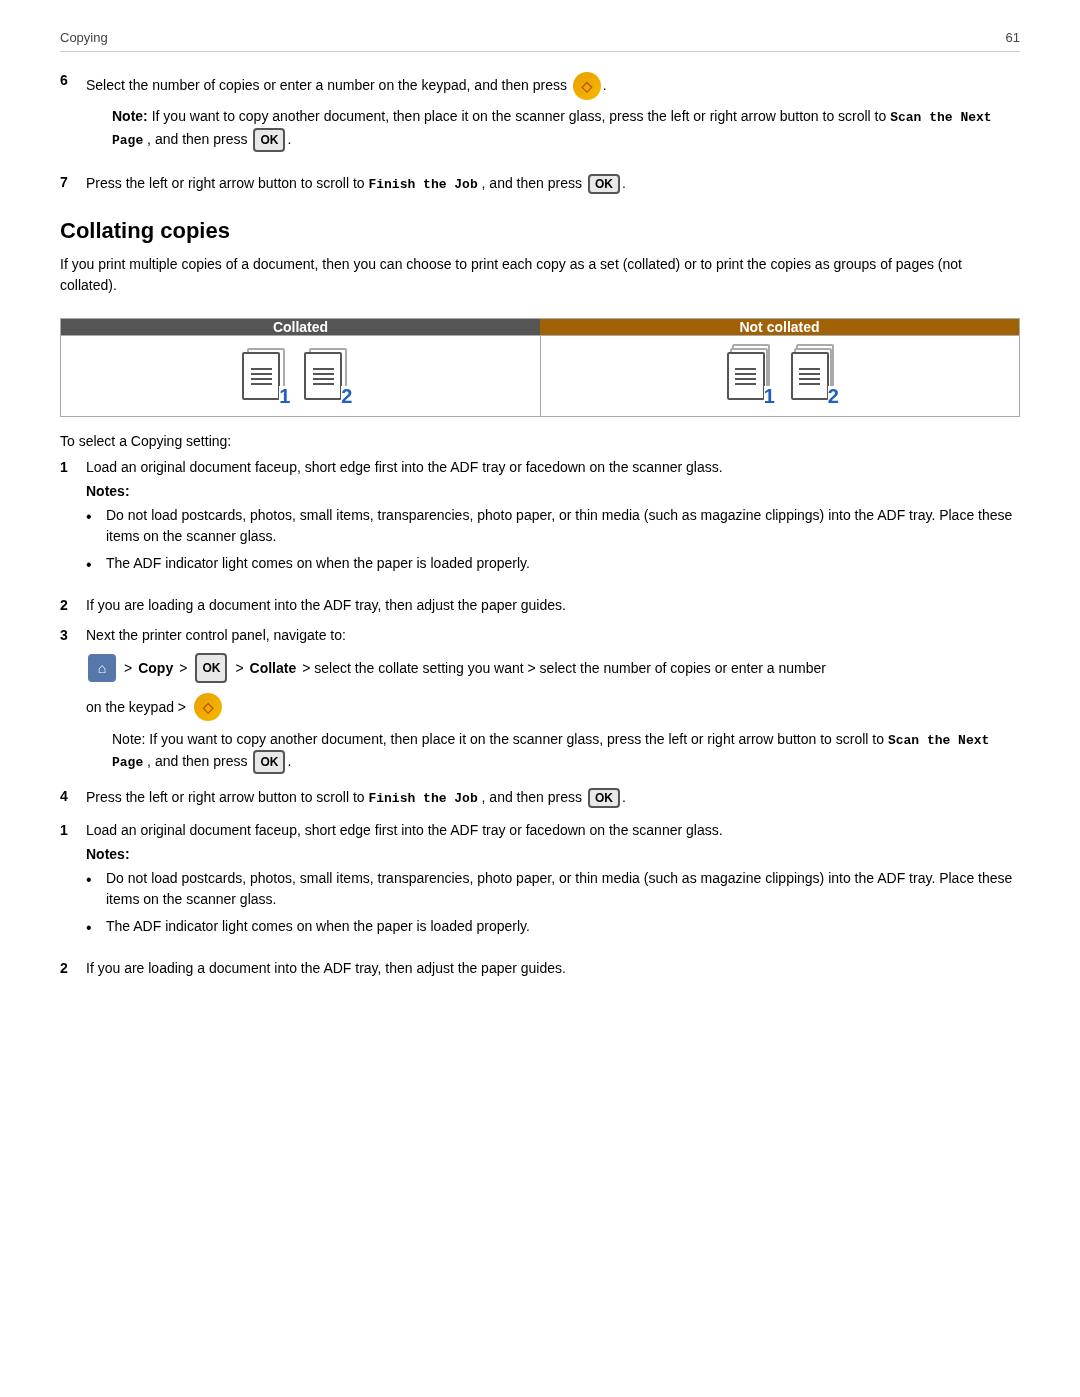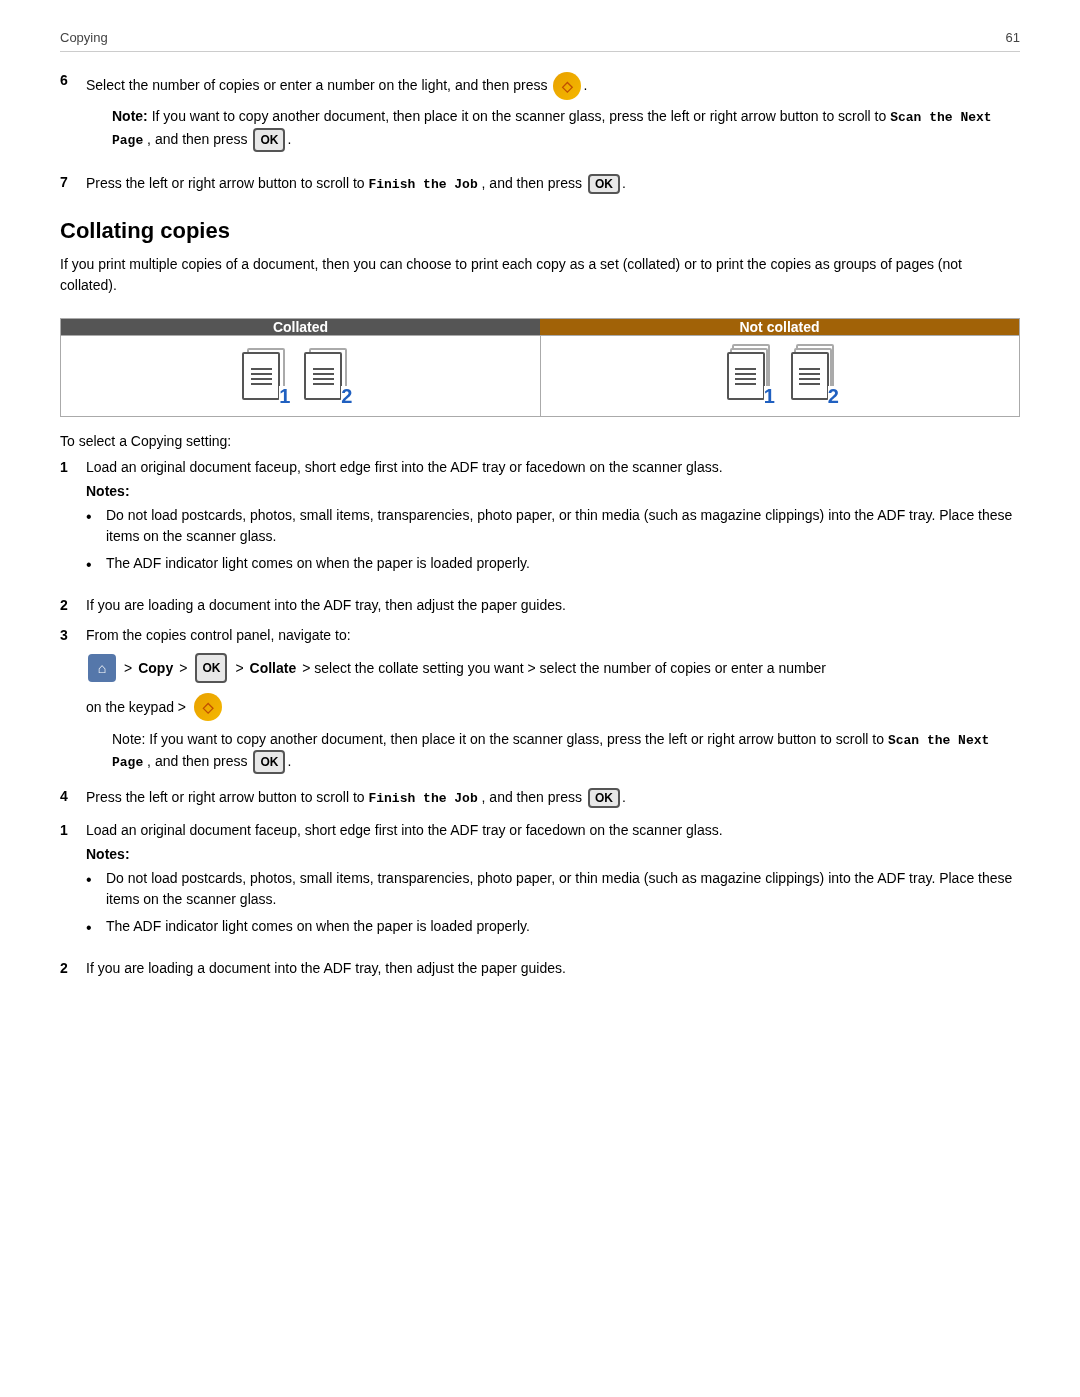--- a/index.html
+++ b/index.html
@@ -182,21 +182,21 @@
 <div class="page">
 
   <div class="header-bar">
     <span class="page-section">Copying</span>
     <span class="page-number">61</span>
   </div>
 
   <div class="step-block">
     <span class="step-num">6</span>
     <div class="step-content">
-      <span>Select the number of copies or enter a number on the light, and then press</span>
+      <span>Select the number of copies or enter a number on the keypad, and then press</span>
       <span class="diamond-btn"></span>.
 
       <div class="note-block indented-note">
         <span class="note-label">Note:</span>
         <span>If you want to copy another document, then place it on the scanner glass, press the left or right arrow button to scroll to</span>
         <code>Scan the Next Page</code>
         <span>, and then press</span>
         <span class="inline-ok">OK</span>.
       </div>
     </div>
@@ -304,21 +304,21 @@
     <div class="step-block">
       <span class="step-num">2</span>
       <div class="step-content">
         <span>If you are loading a document into the ADF tray, then adjust the paper guides.</span>
       </div>
     </div>
 
     <div class="step-block">
       <span class="step-num">3</span>
       <div class="step-content">
-        <span>From the copies control panel, navigate to:</span>
+        <span>Next the printer control panel, navigate to:</span>
         <div class="nav-path">
           <span class="home-btn">⌂</span>
           <span class="nav-arrow">&gt;</span>
           <strong>Copy</strong>
           <span class="nav-arrow">&gt;</span>
           <span class="inline-ok">OK</span>
           <span class="nav-arrow">&gt;</span>
           <strong>Collate</strong>
           <span>&gt; select the collate setting you want &gt; select the number of copies or enter a number</span>
         </div>

